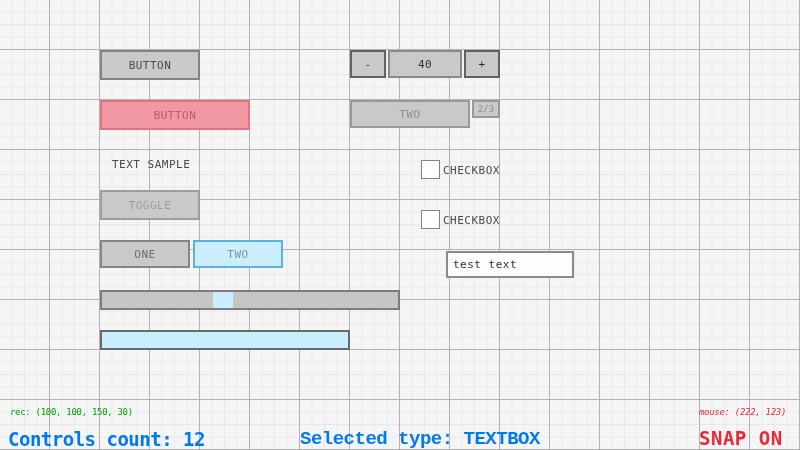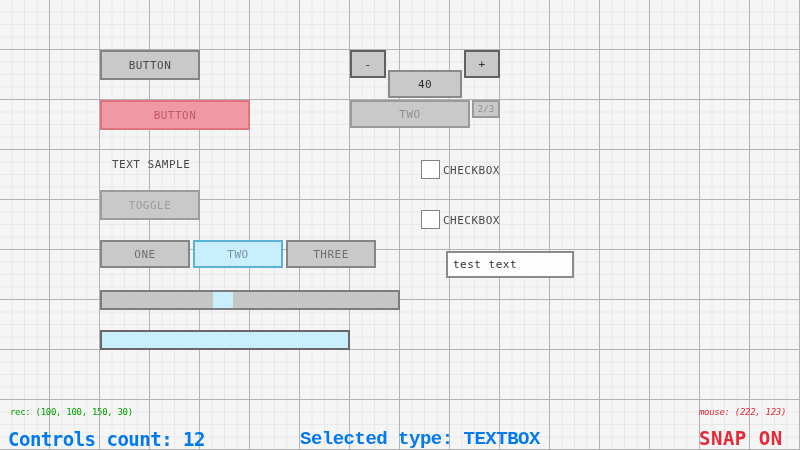--- a/index.html
+++ b/index.html
@@ -17,21 +17,21 @@
     padding-left:44px;
   }
   .ctl{position:absolute;box-sizing:border-box;display:flex;align-items:center;justify-content:center;
        font-size:11px;letter-spacing:0.5px;user-select:none;}
   .btn{background:#c9c9c9;border:2px solid #838383;color:#4a4a4a;}
   .btn-selected{background:#f099a2;border:2px solid #e0737e;color:#bf5b67;}
   .toggle{background:#c9c9c9;border:2px solid #9d9d9d;color:#9d9d9d;}
   .grp{background:#c9c9c9;border:2px solid #868686;color:#6f6f6f;}
   .grp.active{background:#c9effe;border-color:#5bb2d9;color:#7d929c;}
   .spin-btn{background:#c9c9c9;border:2px solid #616161;color:#2f2f2f;}
-  .spin-val{background:#c9c9c9;border:2px solid #8a8a8a;color:#2f2f2f;margin-top:20px;}
+  .spin-val{background:#c9c9c9;border:2px solid #8a8a8a;color:#2f2f2f;}
   .combo{background:#c9c9c9;border:2px solid #9a9a9a;color:#8f8f8f;}
   .combo-idx{background:#c9c9c9;border:2px solid #9a9a9a;color:#8f8f8f;font-size:9px;letter-spacing:0;}
   .plain-label{position:absolute;font-size:11px;letter-spacing:0.5px;color:#4a4a4a;}
   .slider{position:absolute;box-sizing:border-box;background:#c6c6c6;border:2px solid #7c7c7c;}
   .slider-handle{position:absolute;top:0;bottom:0;width:20px;background:#c9effe;}
   .progress{position:absolute;box-sizing:border-box;background:#c9effe;border:2px solid #696969;}
   .checkbox-box{position:absolute;box-sizing:border-box;width:19px;height:19px;background:#ffffff;border:1px solid #828282;}
   .checkbox-label{position:absolute;font-size:11px;letter-spacing:0.5px;color:#4a4a4a;}
   .textbox{position:absolute;box-sizing:border-box;background:#fdfdfd;border:2px solid #8b8b8b;
            color:#2f2f2f;font-size:11px;letter-spacing:0.5px;font-family:"DejaVu Sans Mono",monospace;
@@ -57,21 +57,20 @@
 
   <div class="ctl combo" style="left:350px;top:100px;width:120px;height:28px;">TWO</div>
   <div class="ctl combo-idx" style="left:472px;top:100px;width:28px;height:18px;">2/3</div>
 
   <div class="plain-label" style="left:112px;top:158px;">TEXT SAMPLE</div>
 
   <div class="ctl toggle" style="left:100px;top:190px;width:100px;height:30px;">TOGGLE</div>
 
   <div class="ctl grp" style="left:100px;top:240px;width:90px;height:28px;">ONE</div>
   <div class="ctl grp active" style="left:193px;top:240px;width:90px;height:28px;">TWO</div>
-  <div class="ctl grp" style="left:286px;top:240px;width:90px;height:28px;">THREE</div>
 
   <div class="slider" style="left:100px;top:290px;width:300px;height:20px;">
     <div class="slider-handle" style="left:111px;"></div>
   </div>
 
   <div class="progress" style="left:100px;top:330px;width:250px;height:20px;"></div>
 
   <div class="checkbox-box" style="left:421px;top:160px;"></div>
   <div class="checkbox-label" style="left:443px;top:164px;">CHECKBOX</div>
 

